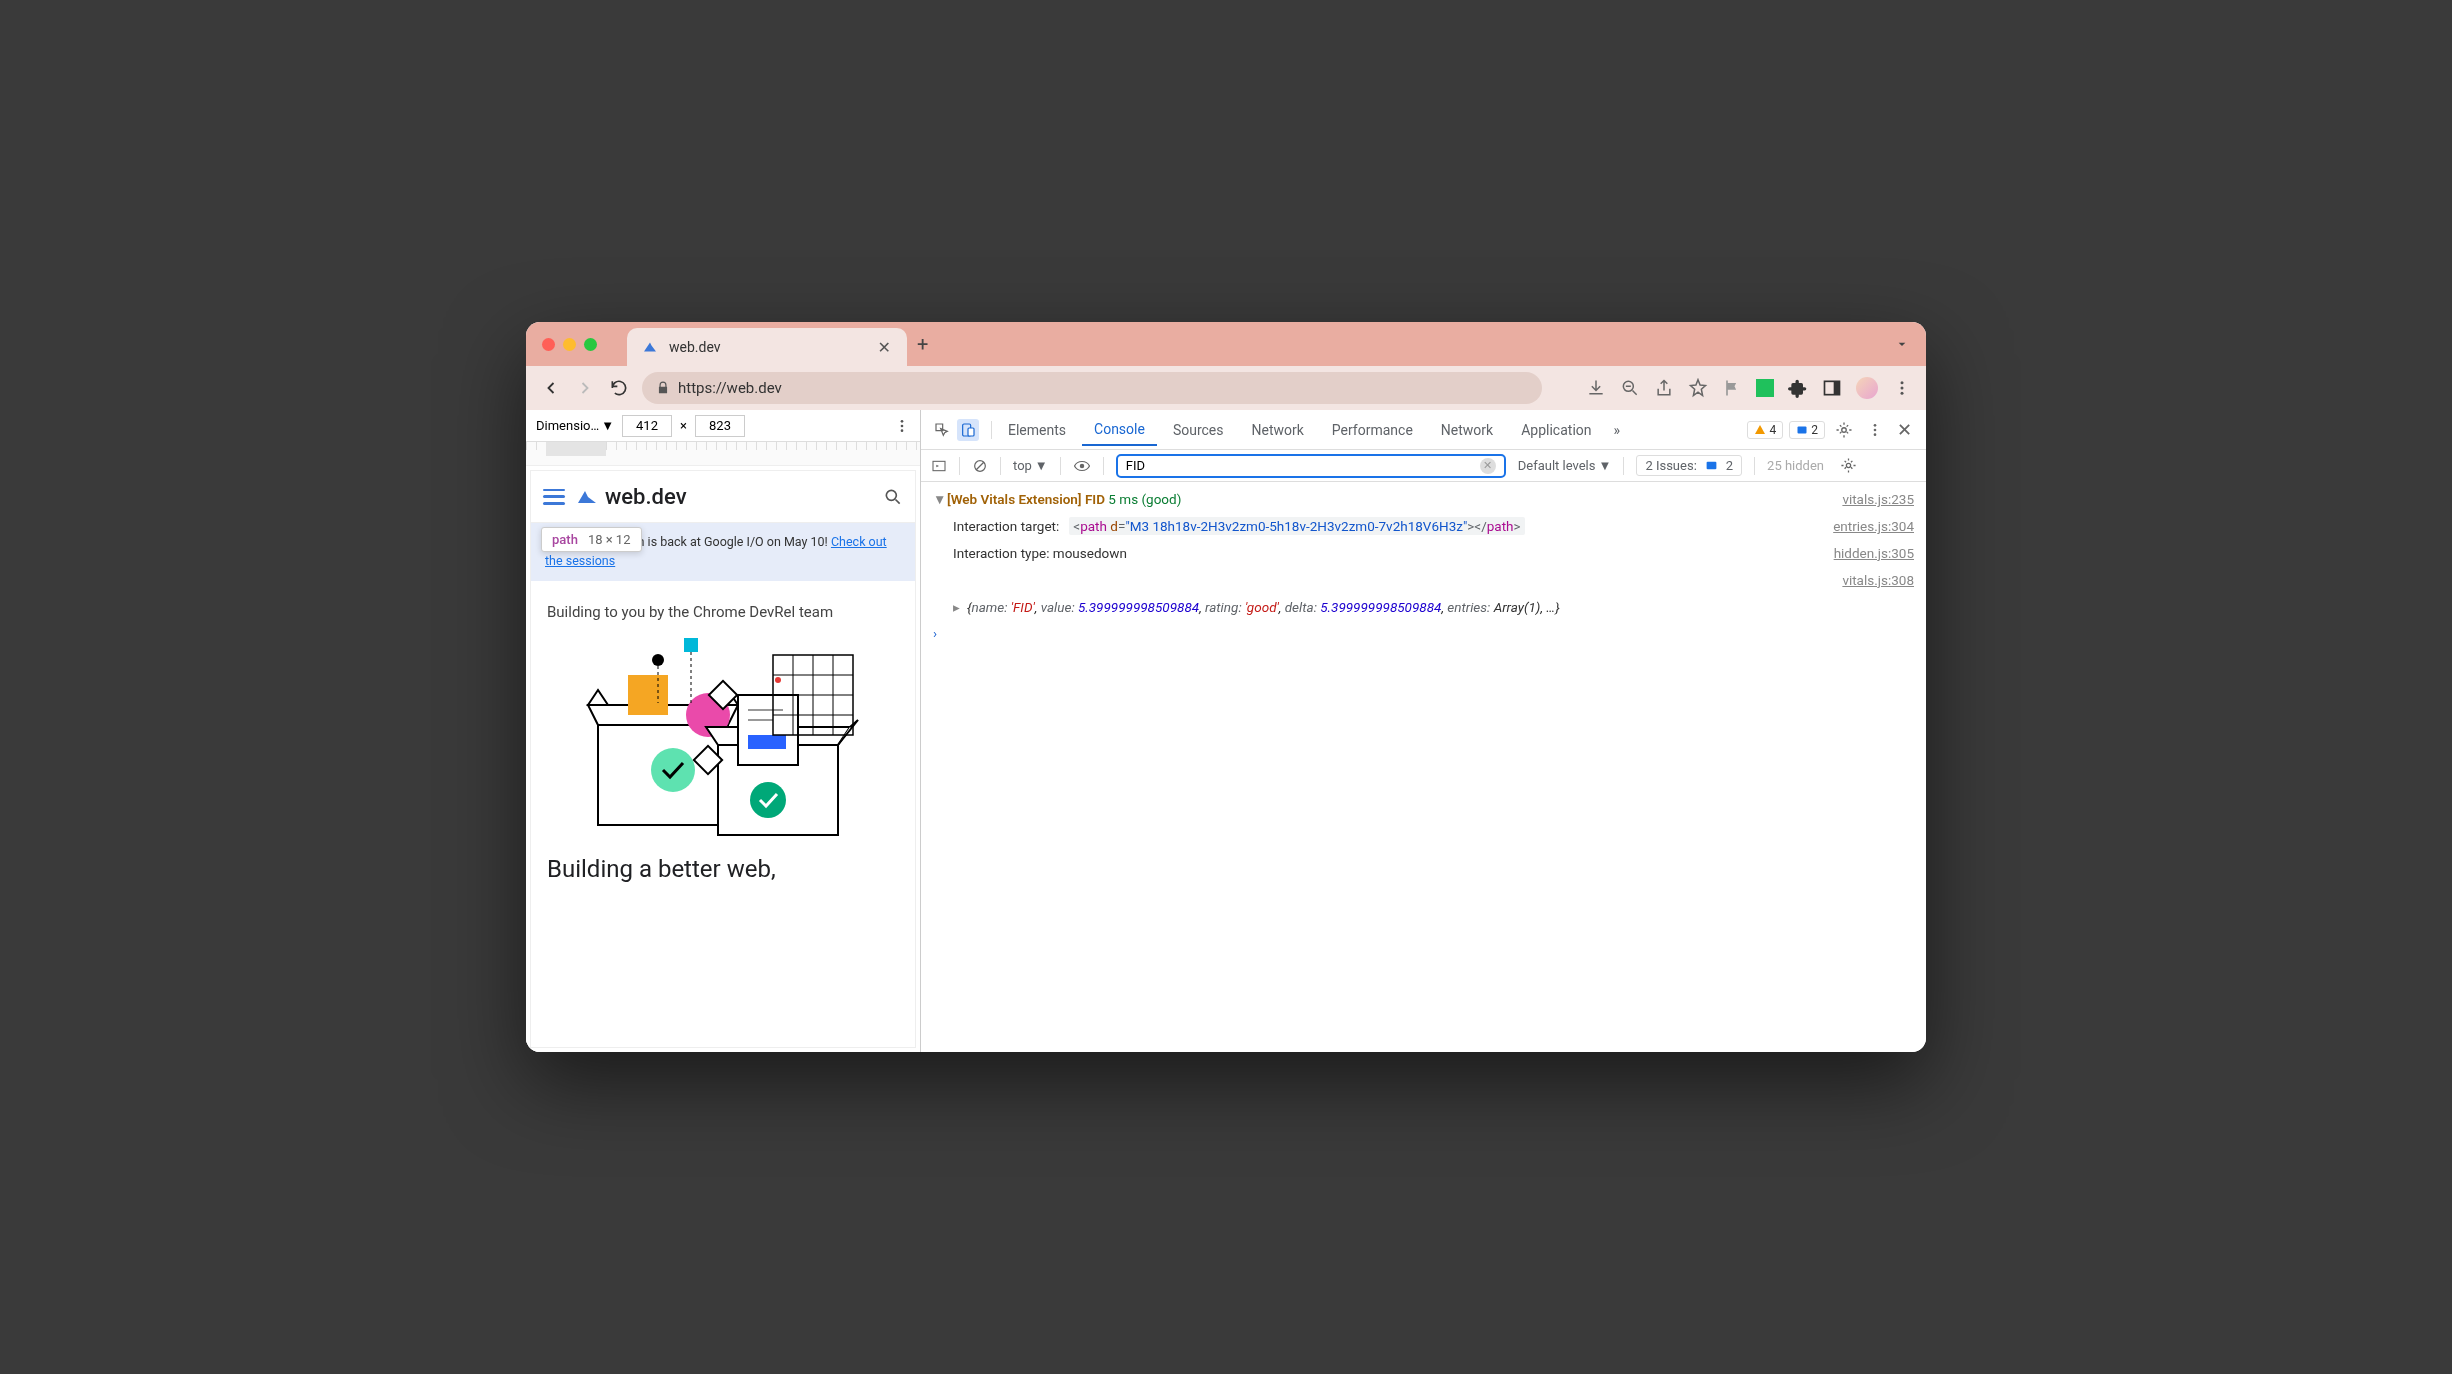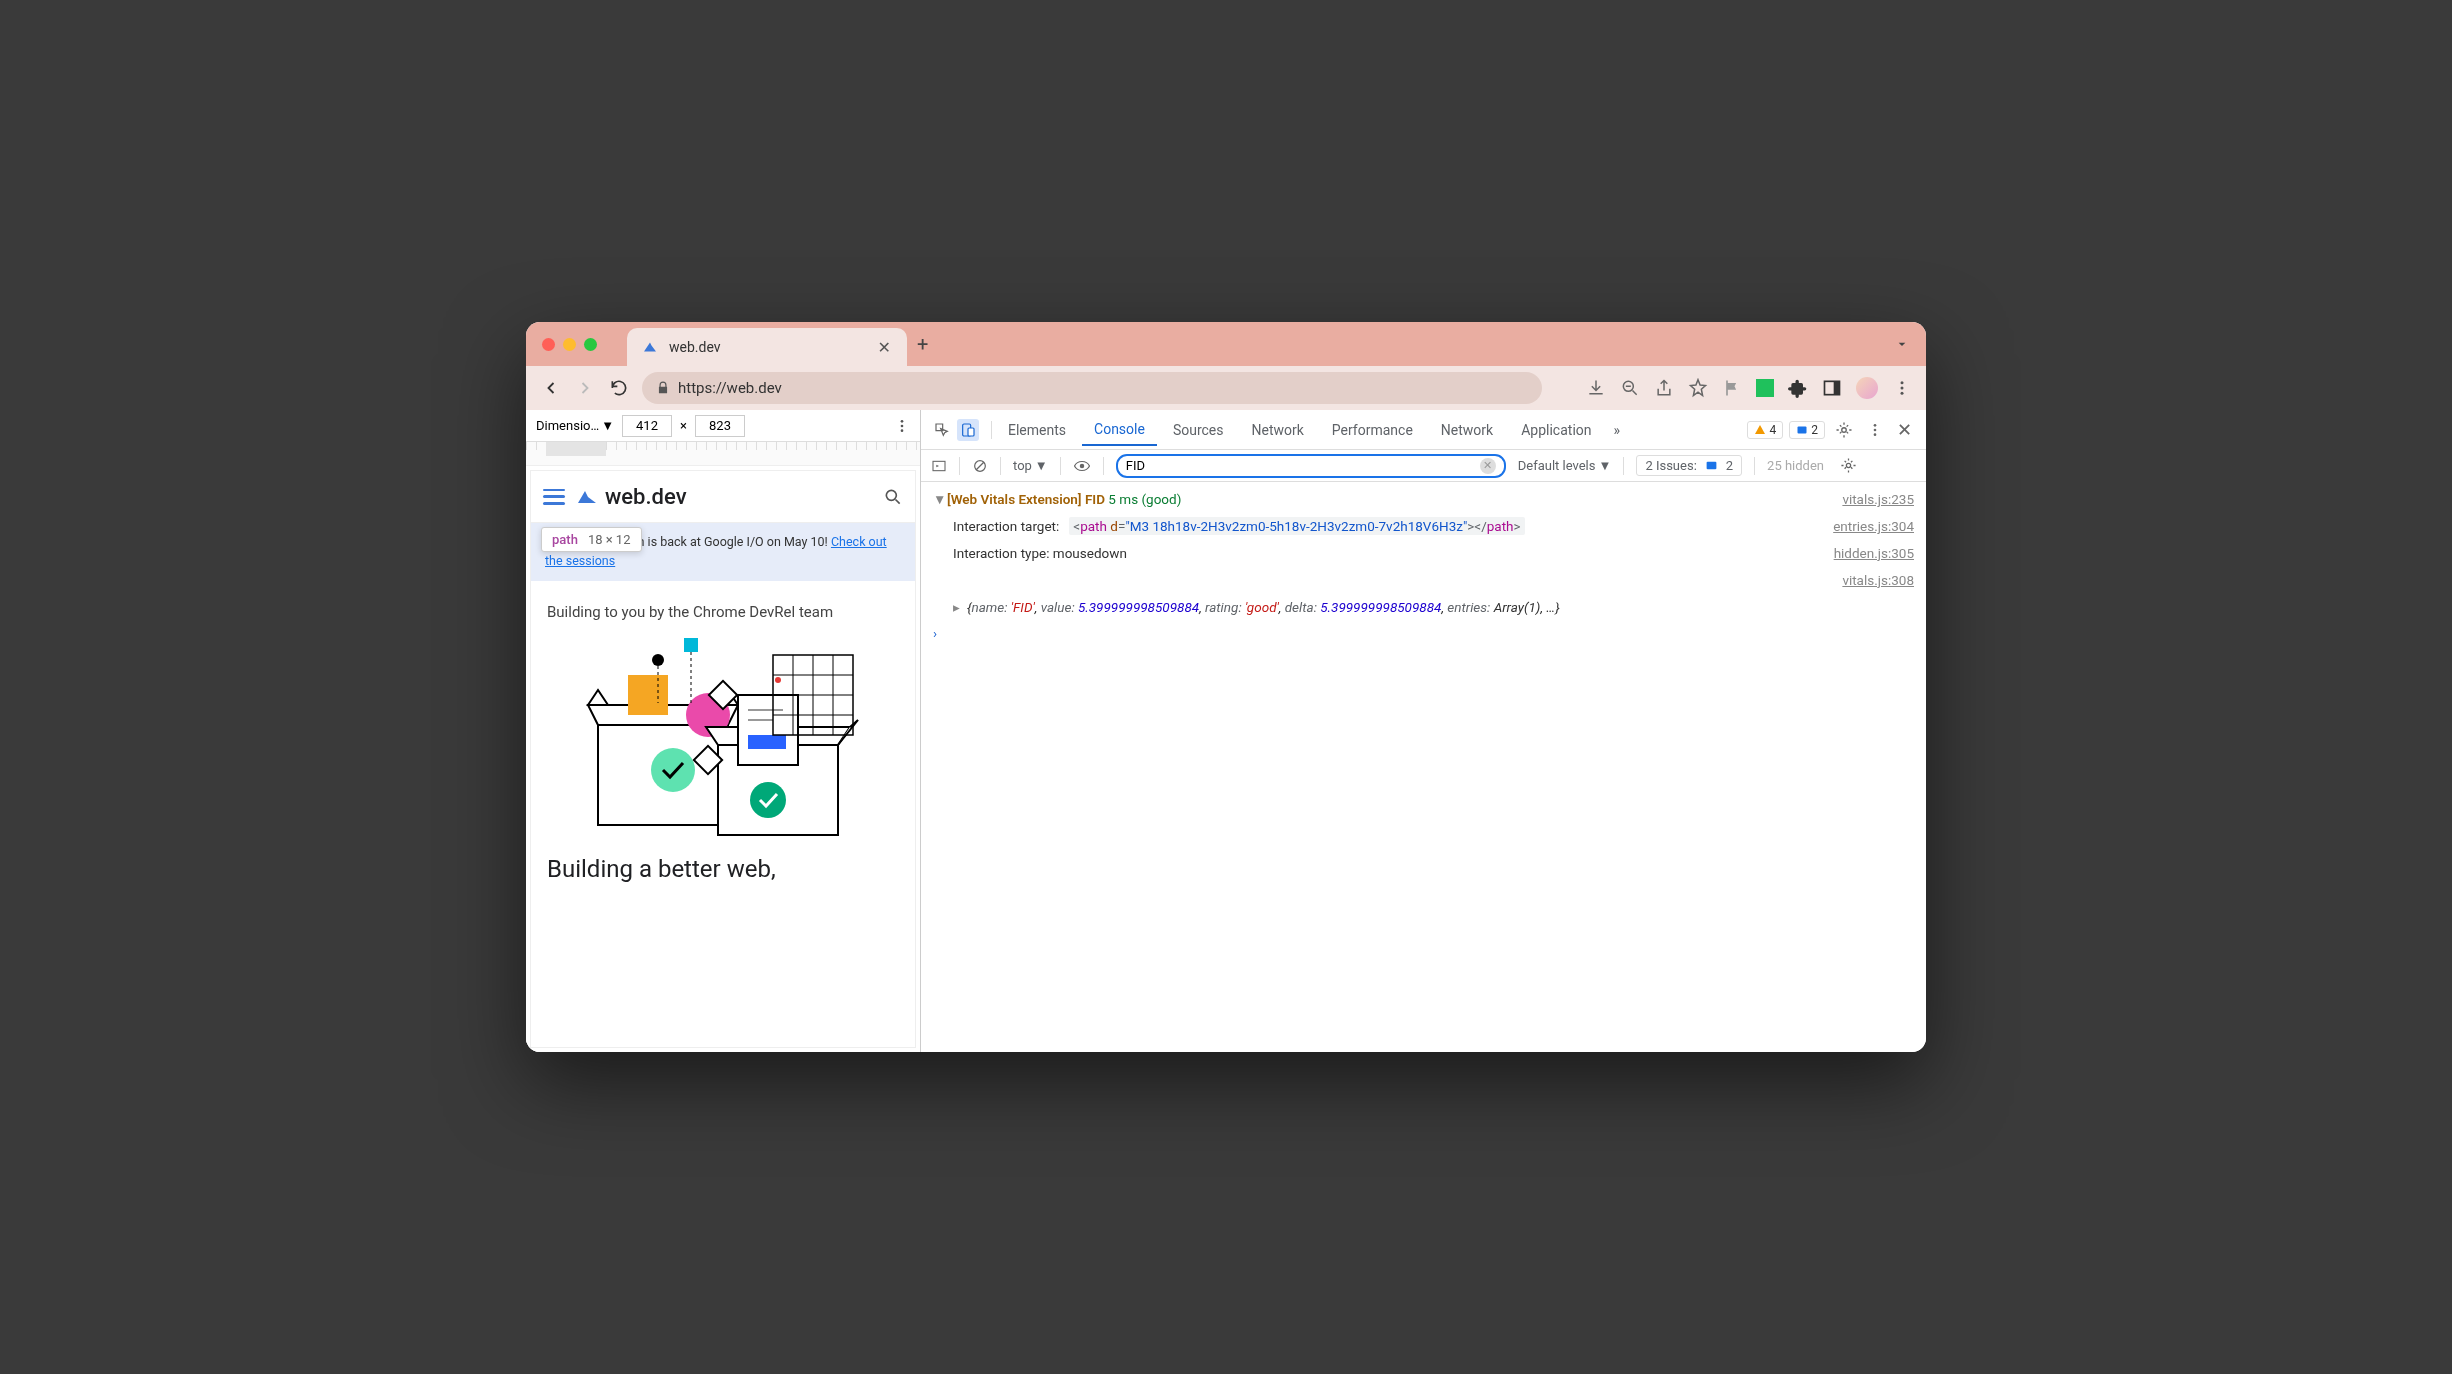--- a/index.html
+++ b/index.html
@@ -61,21 +61,21 @@
 .dt-badges{display:flex;gap:6px;align-items:center;margin-left:auto}
 .badge{display:flex;align-items:center;gap:3px;padding:1px 6px;border-radius:3px;font-size:12px;border:1px solid #ddd;cursor:pointer}
 .badge.warn{color:#333}
 .badge.info{color:#333}
 .badge-ico{width:12px;height:12px}
 .dt-gear{cursor:pointer;color:#666;padding:0 4px}
 .dt-close{cursor:pointer;color:#666;padding:0 4px;font-size:18px}
 .console-bar{height:32px;border-bottom:1px solid #ddd;display:flex;align-items:center;padding:0 10px;gap:12px;font-size:13px;color:#5f6368}
 .cb-btn{cursor:pointer;display:flex;align-items:center;gap:3px}
 .cb-sep{width:1px;height:18px;background:#ddd}
-.filter-input{flex:0 0 390px;height:24px;border:2px solid #1a73e8;border-radius:11px;padding:0 8px;font-size:13px;display:flex;align-items:center;background:#fff}
+.filter-input{flex:0 0 390px;height:24px;border:2px solid #1a73e8;border-radius:5px;padding:0 8px;font-size:13px;display:flex;align-items:center;background:#fff}
 .filter-input input{border:none;outline:none;flex:1;font-size:13px}
 .clear-x{color:#999;cursor:pointer;width:16px;height:16px;border-radius:50%;background:#ddd;display:flex;align-items:center;justify-content:center;font-size:11px}
 .levels{cursor:pointer;display:flex;align-items:center;gap:3px}
 .issues-chip{border:1px solid #ddd;border-radius:3px;padding:2px 8px;display:flex;align-items:center;gap:8px;cursor:pointer}
 .hidden-txt{color:#aaa}
 .console-body{flex:1;font-family:Menlo,Monaco,Consolas,monospace;font-size:13.5px;overflow:auto;padding:4px 0}
 .log-row{display:flex;padding:2px 12px;line-height:1.7}
 .log-arrow{width:14px;color:#888;cursor:pointer;flex-shrink:0}
 .log-content{flex:1}
 .log-src{color:#888;text-decoration:underline;margin-left:auto;padding-left:20px;flex-shrink:0;cursor:pointer}

